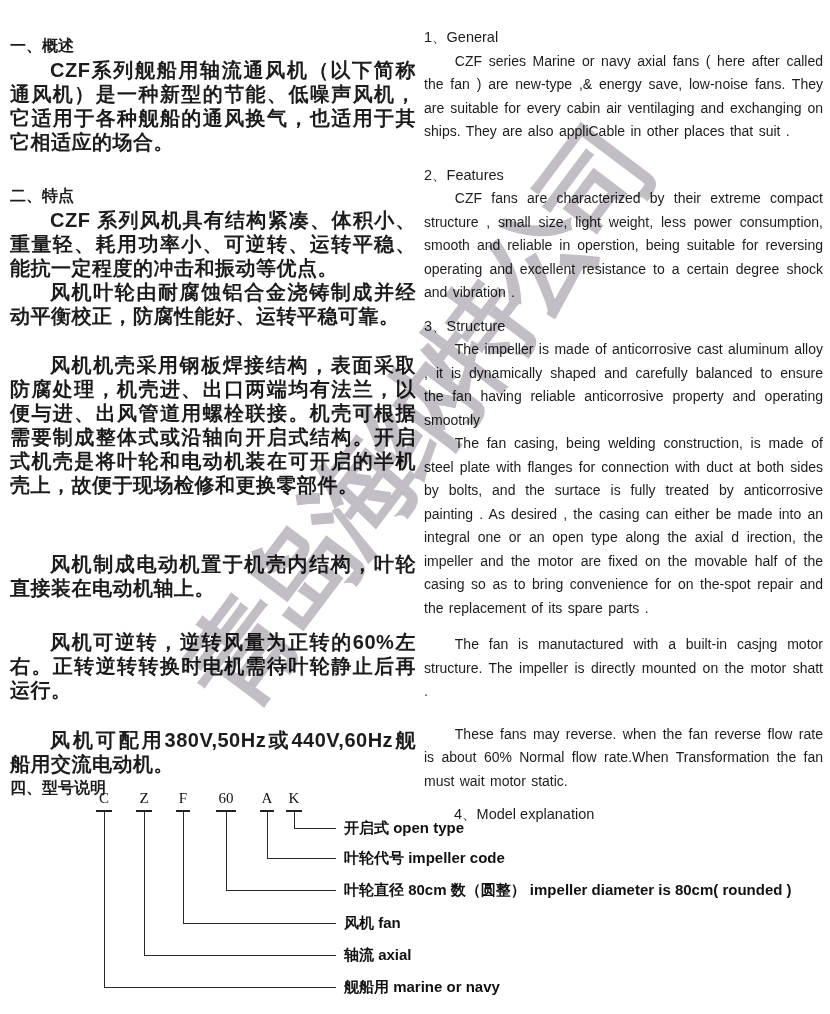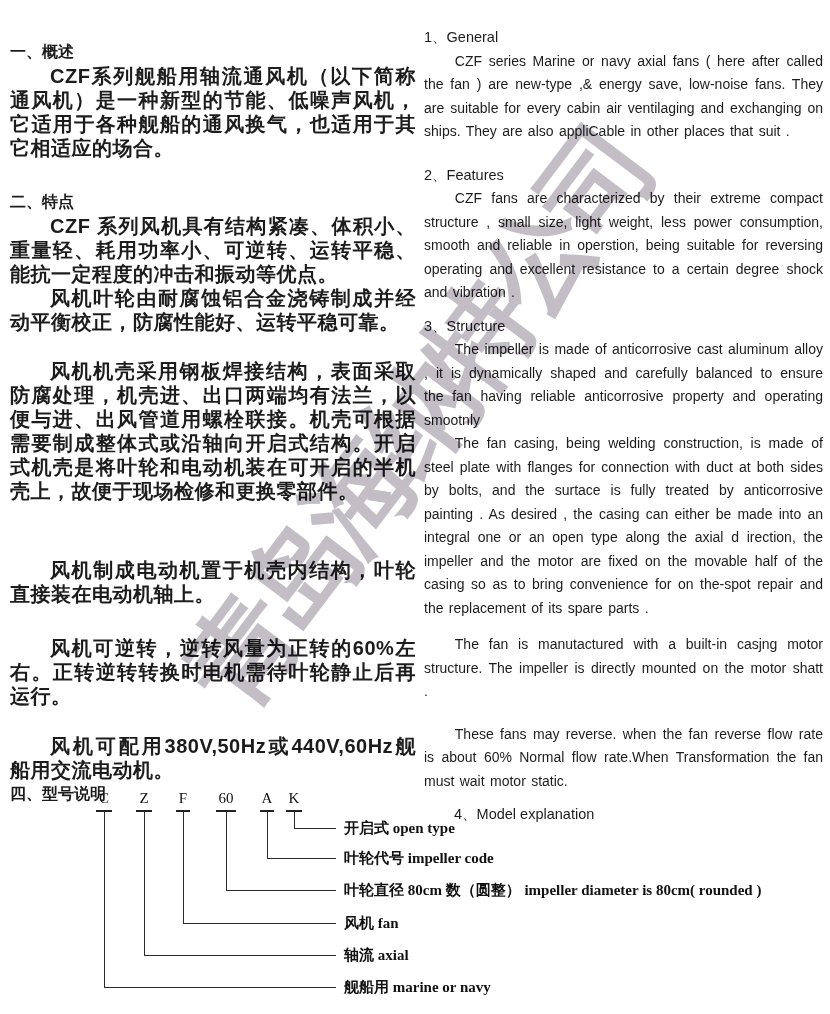--- a/index.html
+++ b/index.html
@@ -15,21 +15,21 @@
     position:absolute;left:418px;top:420px;
     transform:translate(-50%,-50%) rotate(-53deg);
     font-size:108px;font-weight:bold;letter-spacing:-10px;
     color:#b4adb8;opacity:.8;mix-blend-mode:multiply;
     white-space:nowrap;pointer-events:none;z-index:3;
     font-family:"DejaVu Sans", sans-serif;
   }
 
   
   .col{position:absolute;top:0;z-index:1;}
-  .col-left{left:10px;top:40px;width:406px;}
+  .col-left{left:10px;top:34px;width:406px;}
   .col-right{left:424px;top:26px;width:399px;}
 
   .zh-h{
     margin:0;font-size:16px;line-height:24px;font-weight:bold;
     font-family:"Liberation Sans", sans-serif;
   }
   .zh-p{
     margin:0;font-size:20px;line-height:24px;font-weight:bold;
     text-align:justify;text-indent:2em;letter-spacing:.5px;
   }
@@ -59,21 +59,21 @@
     position:absolute;top:790px;transform:translateX(-50%);
     font-family:"Liberation Serif", serif;font-size:15px;color:#111;
     line-height:16px;
   }
   .code-underline{position:absolute;top:810px;height:2px;background:#222;}
   .vline{position:absolute;width:1px;background:#2a2a2a;}
   .hline{position:absolute;height:1px;background:#2a2a2a;}
   .branch-label{
     position:absolute;left:344px;font-size:15px;color:#111;
     white-space:nowrap;line-height:22px;font-weight:bold;
-    font-family:Liberation Serif, serif;
+    font-family:Liberation Sans, sans-serif;
   }
 </style>
 </head>
 <body>
 
 <div class="page">
 
   <div class="watermark">青岛海纳特公司</div>
 
   <div class="col col-left">

